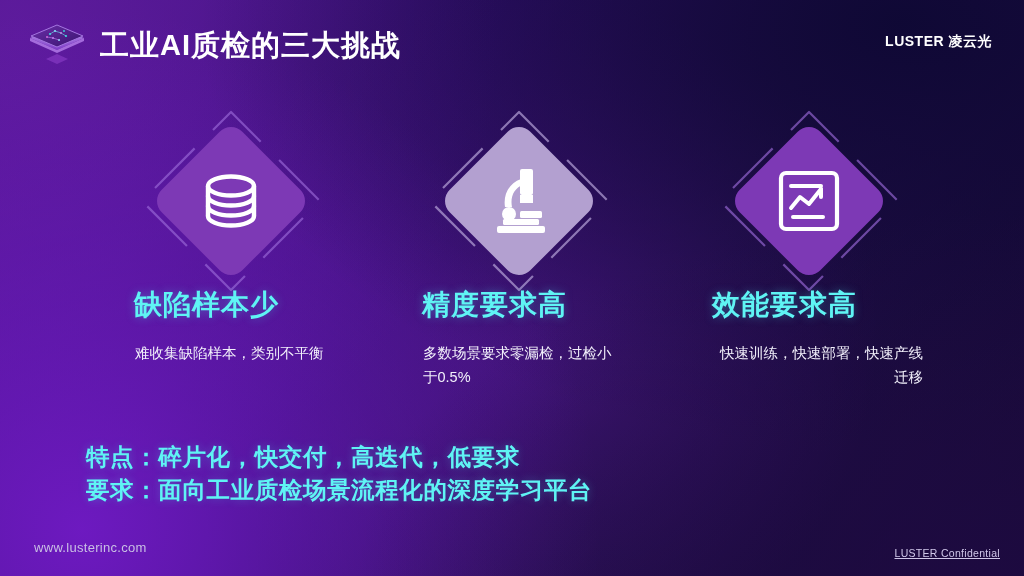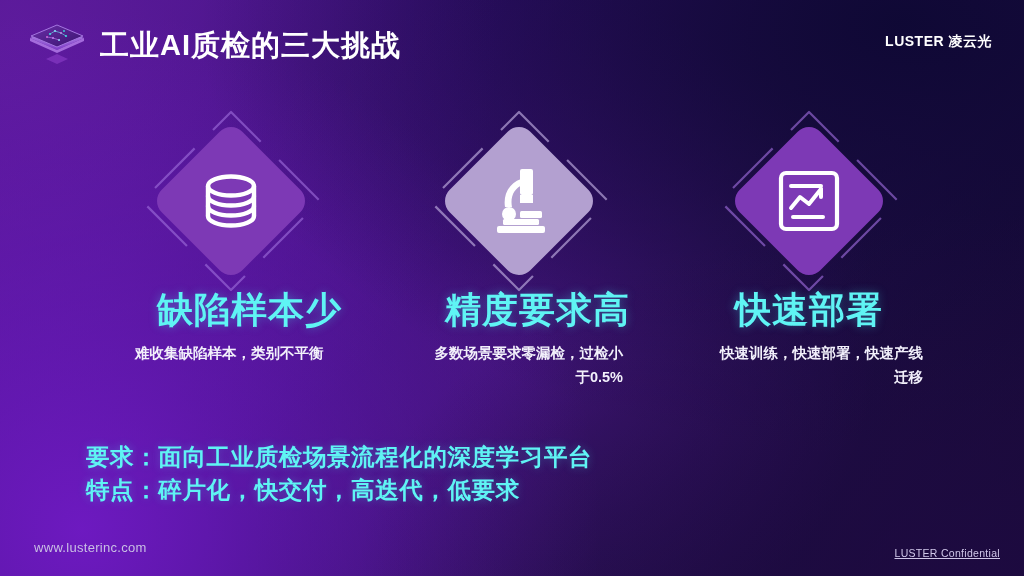--- a/index.html
+++ b/index.html
@@ -81,21 +81,21 @@
     height: 320px;
     z-index: 4;
   }
   .card {
     position: absolute;
     top: 0;
     width: 300px;
     height: 320px;
   }
   .card-1 { left: 112px; }
-  .card-2 { left: 400px; text-align: right; }
+  .card-2 { left: 400px; }
   .card-3 { left: 690px; }
 
   .badge {
     position: relative;
     width: 210px;
     height: 210px;
     margin: 0 0 0 14px;
   }
   .badge-ring, .badge-fill, .badge-icon {
     position: absolute;
@@ -106,35 +106,34 @@
   .badge-icon {
     display: flex;
     align-items: center;
     justify-content: center;
   }
 
   .card-title {
     position: absolute;
     top: 190px;
     left: 22px;
-    font-size: 36px;
+    font-size: 28px;
     font-weight: bold;
     color: #5ff4f4;
     letter-spacing: 1px;
     text-shadow: 0 0 10px rgba(70, 230, 240, 0.35);
     white-space: nowrap;
-    margin-left: 23px;
   }
   .card-body {
     position: absolute;
     top: 246px;
     left: 23px;
     width: 200px;
     font-size: 14.5px;
-    font-weight: bold;
+    font-weight: normal;
     line-height: 1.65;
     color: #f2f0fb;
   }
   .card-3 .card-body { width: 210px; text-align: right; }
 
   
   .summary {
     position: absolute;
     left: 86px;
     top: 441px;
@@ -279,27 +278,27 @@
             <rect x="12" y="12" width="56" height="56" rx="5" ry="5" fill="none" stroke="#ffffff" stroke-width="4.2"></rect>
             <g fill="none" stroke="#ffffff" stroke-width="4" stroke-linecap="round" stroke-linejoin="round">
               <path d="M22 25 L52 25"></path>
               <path d="M22 47 L31 36 L40 43 L52 28"></path>
               <path d="M52 28 L52 36"></path>
               <path d="M24 56 L54 56"></path>
             </g>
           </svg>
         </div>
       </div>
-      <div class="card-title">快速部署</div>
+      <div class="card-title">效能要求高</div>
       <div class="card-body">快速训练，快速部署，快速产线迁移</div>
     </div>
 
   </div>
 
   <div class="summary">
+    <div class="summary-line">特点：碎片化，快交付，高迭代，低要求</div>
     <div class="summary-line">要求：面向工业质检场景流程化的深度学习平台</div>
-    <div class="summary-line">特点：碎片化，快交付，高迭代，低要求</div>
   </div>
 
   <div class="footer-left">www.lusterinc.com</div>
   <div class="footer-right">LUSTER Confidential</div>
 
 </div>
 
 </body></html>

